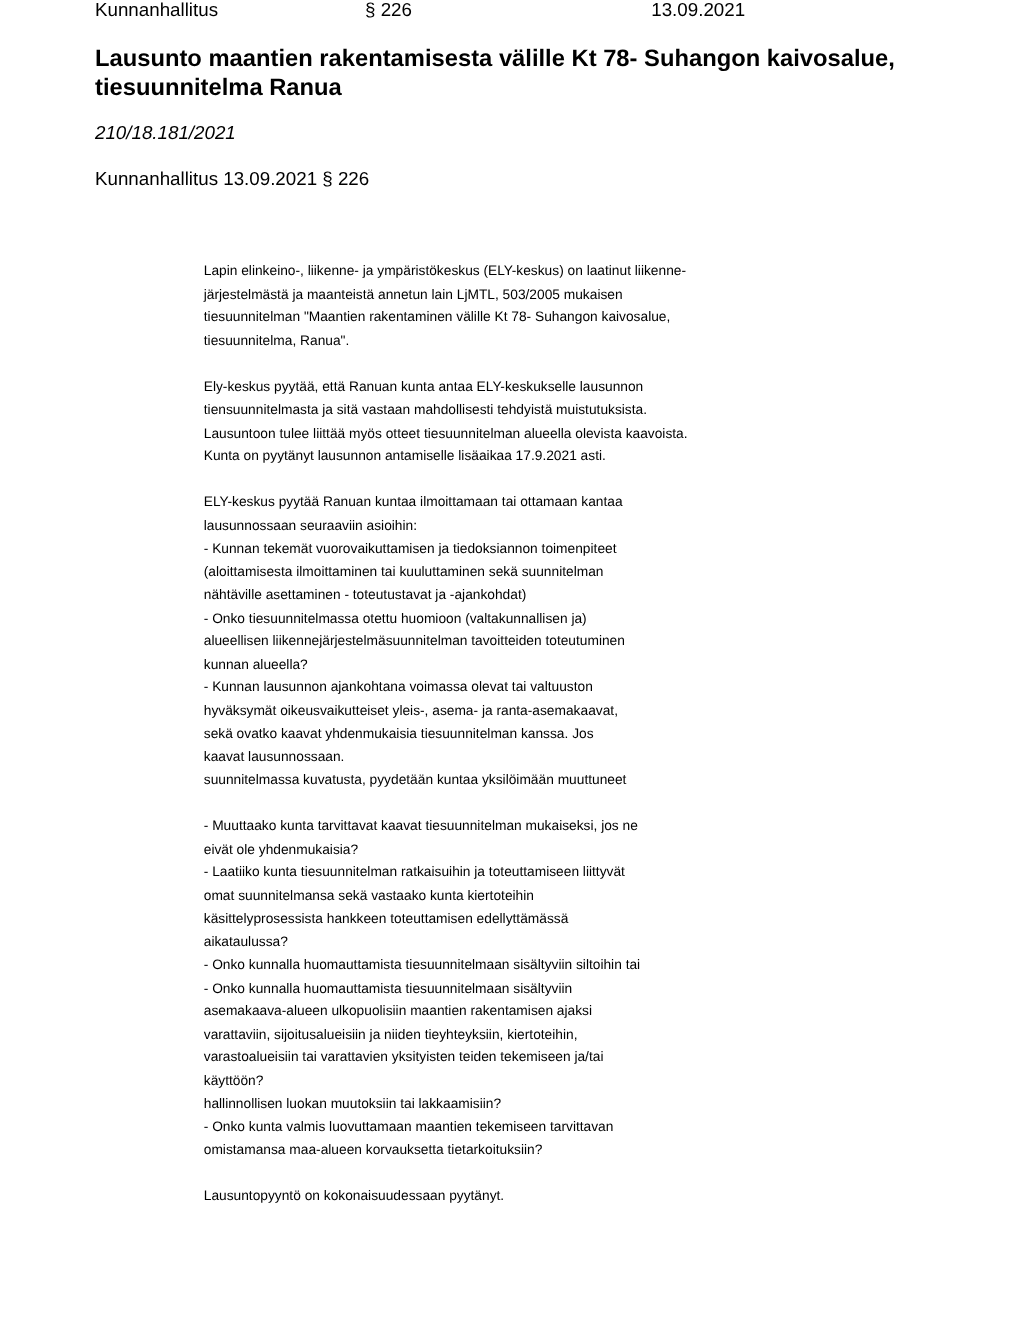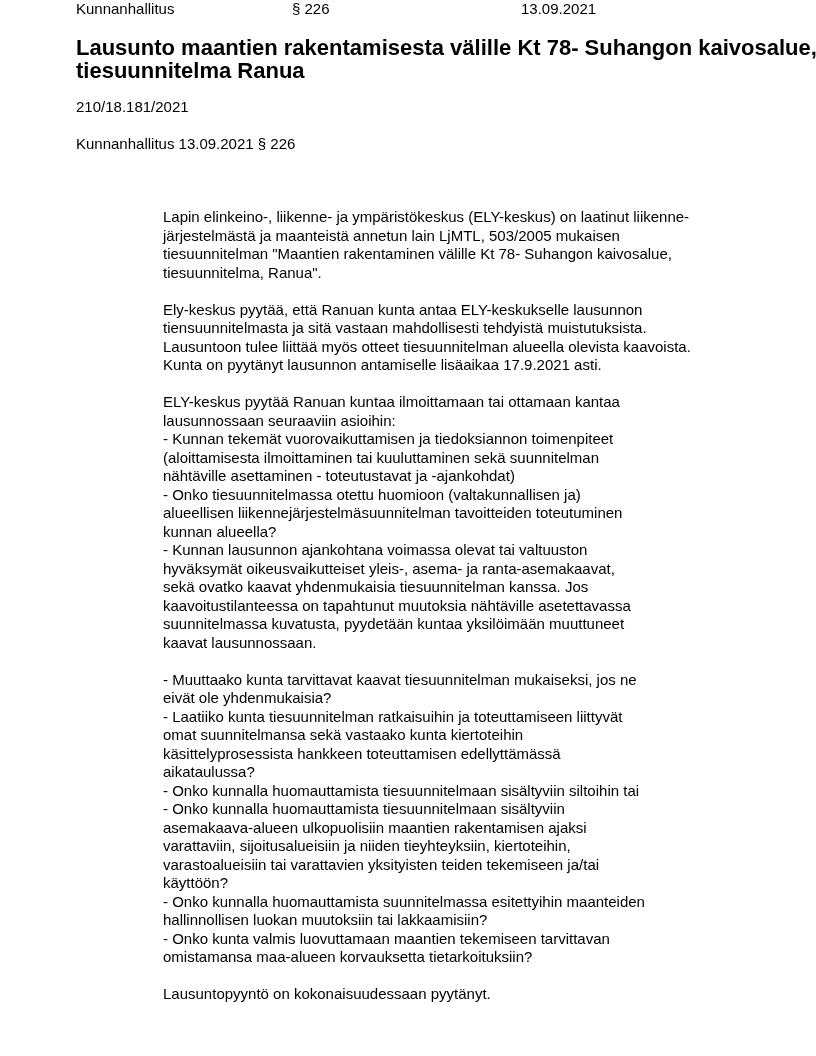--- a/index.html
+++ b/index.html
@@ -22,39 +22,39 @@
       line-height: 18px;
     }
     #hdr-org { left: 76px; }
     #hdr-sec { left: 292px; }
     #hdr-date { left: 521px; }
     .title {
       position: absolute;
       left: 76px;
       top: 36px;
       width: 700px;
-      font-size: 22px;
+      font-size: 19px;
       font-weight: bold;
       line-height: 23px;
       margin: 0;
     }
     .meta {
       position: absolute;
       left: 76px;
       font-size: 15px;
       line-height: 18px;
     }
-    #diary { top: 98px; }
+    #diary { top: 98px; font-style: italic; }
     #meeting { top: 135px; }
     .body {
       position: absolute;
       left: 163px;
       top: 208px;
       width: 600px;
-      font-size: 15px;
+      font-size: 11px;
       line-height: 18.5px;
     }
     .para {
       margin: 0;
     }
     .line {
       display: block;
       white-space: nowrap;
     }
     .gap {
@@ -98,39 +98,37 @@
       <span class="line">lausunnossaan seuraaviin asioihin:</span>
       <span class="line">- Kunnan tekemät vuorovaikuttamisen ja tiedoksiannon toimenpiteet</span>
       <span class="line">(aloittamisesta ilmoittaminen tai kuuluttaminen sekä suunnitelman</span>
       <span class="line">nähtäville asettaminen - toteutustavat ja -ajankohdat)</span>
       <span class="line">- Onko tiesuunnitelmassa otettu huomioon (valtakunnallisen ja)</span>
       <span class="line">alueellisen liikennejärjestelmäsuunnitelman tavoitteiden toteutuminen</span>
       <span class="line">kunnan alueella?</span>
       <span class="line">- Kunnan lausunnon ajankohtana voimassa olevat tai valtuuston</span>
       <span class="line">hyväksymät oikeusvaikutteiset yleis-, asema- ja ranta-asemakaavat,</span>
       <span class="line">sekä ovatko kaavat yhdenmukaisia tiesuunnitelman kanssa. Jos</span>
-      <span class="line">kaavoitustilanteessa on tapahtunut muutoksia nähtäville asetettavassa</span>
+      <span class="line">kaavat lausunnossaan.</span>
       <span class="line">suunnitelmassa kuvatusta, pyydetään kuntaa yksilöimään muuttuneet</span>
-      <span class="line">kaavat lausunnossaan.</span>
     </div>
     <div class="gap"></div>
     <div class="para">
       <span class="line">- Muuttaako kunta tarvittavat kaavat tiesuunnitelman mukaiseksi, jos ne</span>
       <span class="line">eivät ole yhdenmukaisia?</span>
       <span class="line">- Laatiiko kunta tiesuunnitelman ratkaisuihin ja toteuttamiseen liittyvät</span>
       <span class="line">omat suunnitelmansa sekä vastaako kunta kiertoteihin</span>
       <span class="line">käsittelyprosessista hankkeen toteuttamisen edellyttämässä</span>
       <span class="line">aikataulussa?</span>
       <span class="line">- Onko kunnalla huomauttamista tiesuunnitelmaan sisältyviin siltoihin tai</span>
       <span class="line">- Onko kunnalla huomauttamista tiesuunnitelmaan sisältyviin</span>
       <span class="line">asemakaava-alueen ulkopuolisiin maantien rakentamisen ajaksi</span>
       <span class="line">varattaviin, sijoitusalueisiin ja niiden tieyhteyksiin, kiertoteihin,</span>
       <span class="line">varastoalueisiin tai varattavien yksityisten teiden tekemiseen ja/tai</span>
       <span class="line">käyttöön?</span>
-      <span class="line">- Onko kunnalla huomauttamista suunnitelmassa esitettyihin maanteiden</span>
       <span class="line">hallinnollisen luokan muutoksiin tai lakkaamisiin?</span>
       <span class="line">- Onko kunta valmis luovuttamaan maantien tekemiseen tarvittavan</span>
       <span class="line">omistamansa maa-alueen korvauksetta tietarkoituksiin?</span>
     </div>
     <div class="gap"></div>
     <div class="para">
       <span class="line">Lausuntopyyntö on kokonaisuudessaan pyytänyt.</span>
     </div>
   </div>
 

